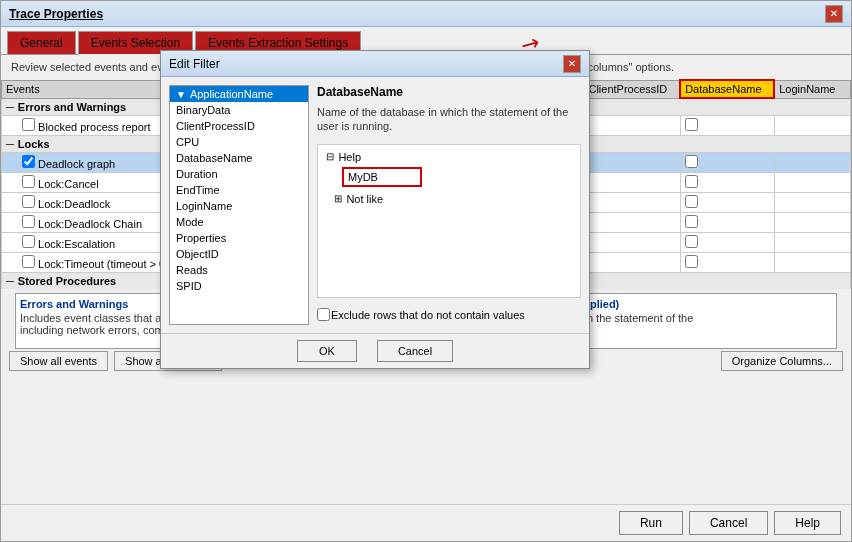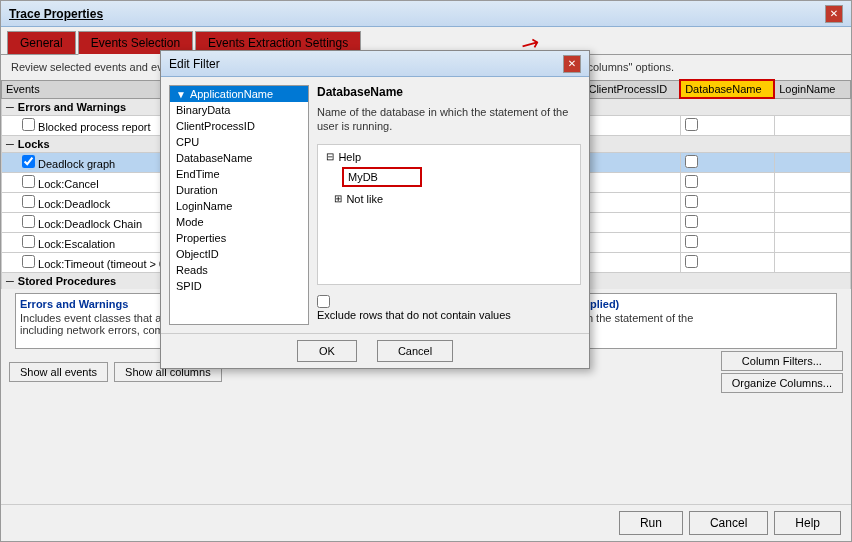--- a/index.html
+++ b/index.html
@@ -273,25 +273,24 @@
       font-size: 11px;
       width: 80px;
     }
     .filter-not-like {
       padding-left: 12px;
       font-size: 11px;
       cursor: pointer;
     }
     .modal-exclude-row {
       display: flex;
-      align-items: flex-start;
+      align-items: flex-end;
       gap: 1px;
       font-size: 11px;
       padding: 4px 0;
-      flex-direction: column;
     }
     .modal-footer {
       display: flex;
       justify-content: center;
       padding: 6px;
       gap: 20px;
       border-top: 1px solid #ccc;
     }
     .modal-btn {
       padding: 4px 20px;
@@ -460,21 +459,20 @@
       <div class="bottom-info" style="flex:1;">
         <div class="info-title">DatabaseName (no filters applied)</div>
         <div class="info-text">Name of the database in which the statement of the</div>
       </div>
     </div>
 
     <div class="bottom-panel">
       <button class="show-btn">Show all events</button>
       <button class="show-btn">Show all columns</button>
       <div class="bottom-right-buttons">
-        <button class="col-filter-btn">Column Filters...</button>
         <button class="org-col-btn">Organize Columns...</button>
       </div>
     </div>
   </div>
 
   <div class="footer">
     <button class="footer-btn">Run</button>
     <button class="footer-btn">Cancel</button>
     <button class="footer-btn">Help</button>
   </div>
@@ -501,24 +499,24 @@
         <div class="modal-list-item">
           <span>ClientProcessID</span>
         </div>
         <div class="modal-list-item">
           <span>CPU</span>
         </div>
         <div class="modal-list-item">
           <span>DatabaseName</span>
         </div>
         <div class="modal-list-item">
+          <span>Duration</span>
+        </div>
+        <div class="modal-list-item">
           <span>EndTime</span>
-        </div>
-        <div class="modal-list-item">
-          <span>Duration</span>
         </div>
         <div class="modal-list-item">
           <span>LoginName</span>
         </div>
         <div class="modal-list-item">
           <span>Mode</span>
         </div>
         <div class="modal-list-item">
           <span>Properties</span>
         </div>

